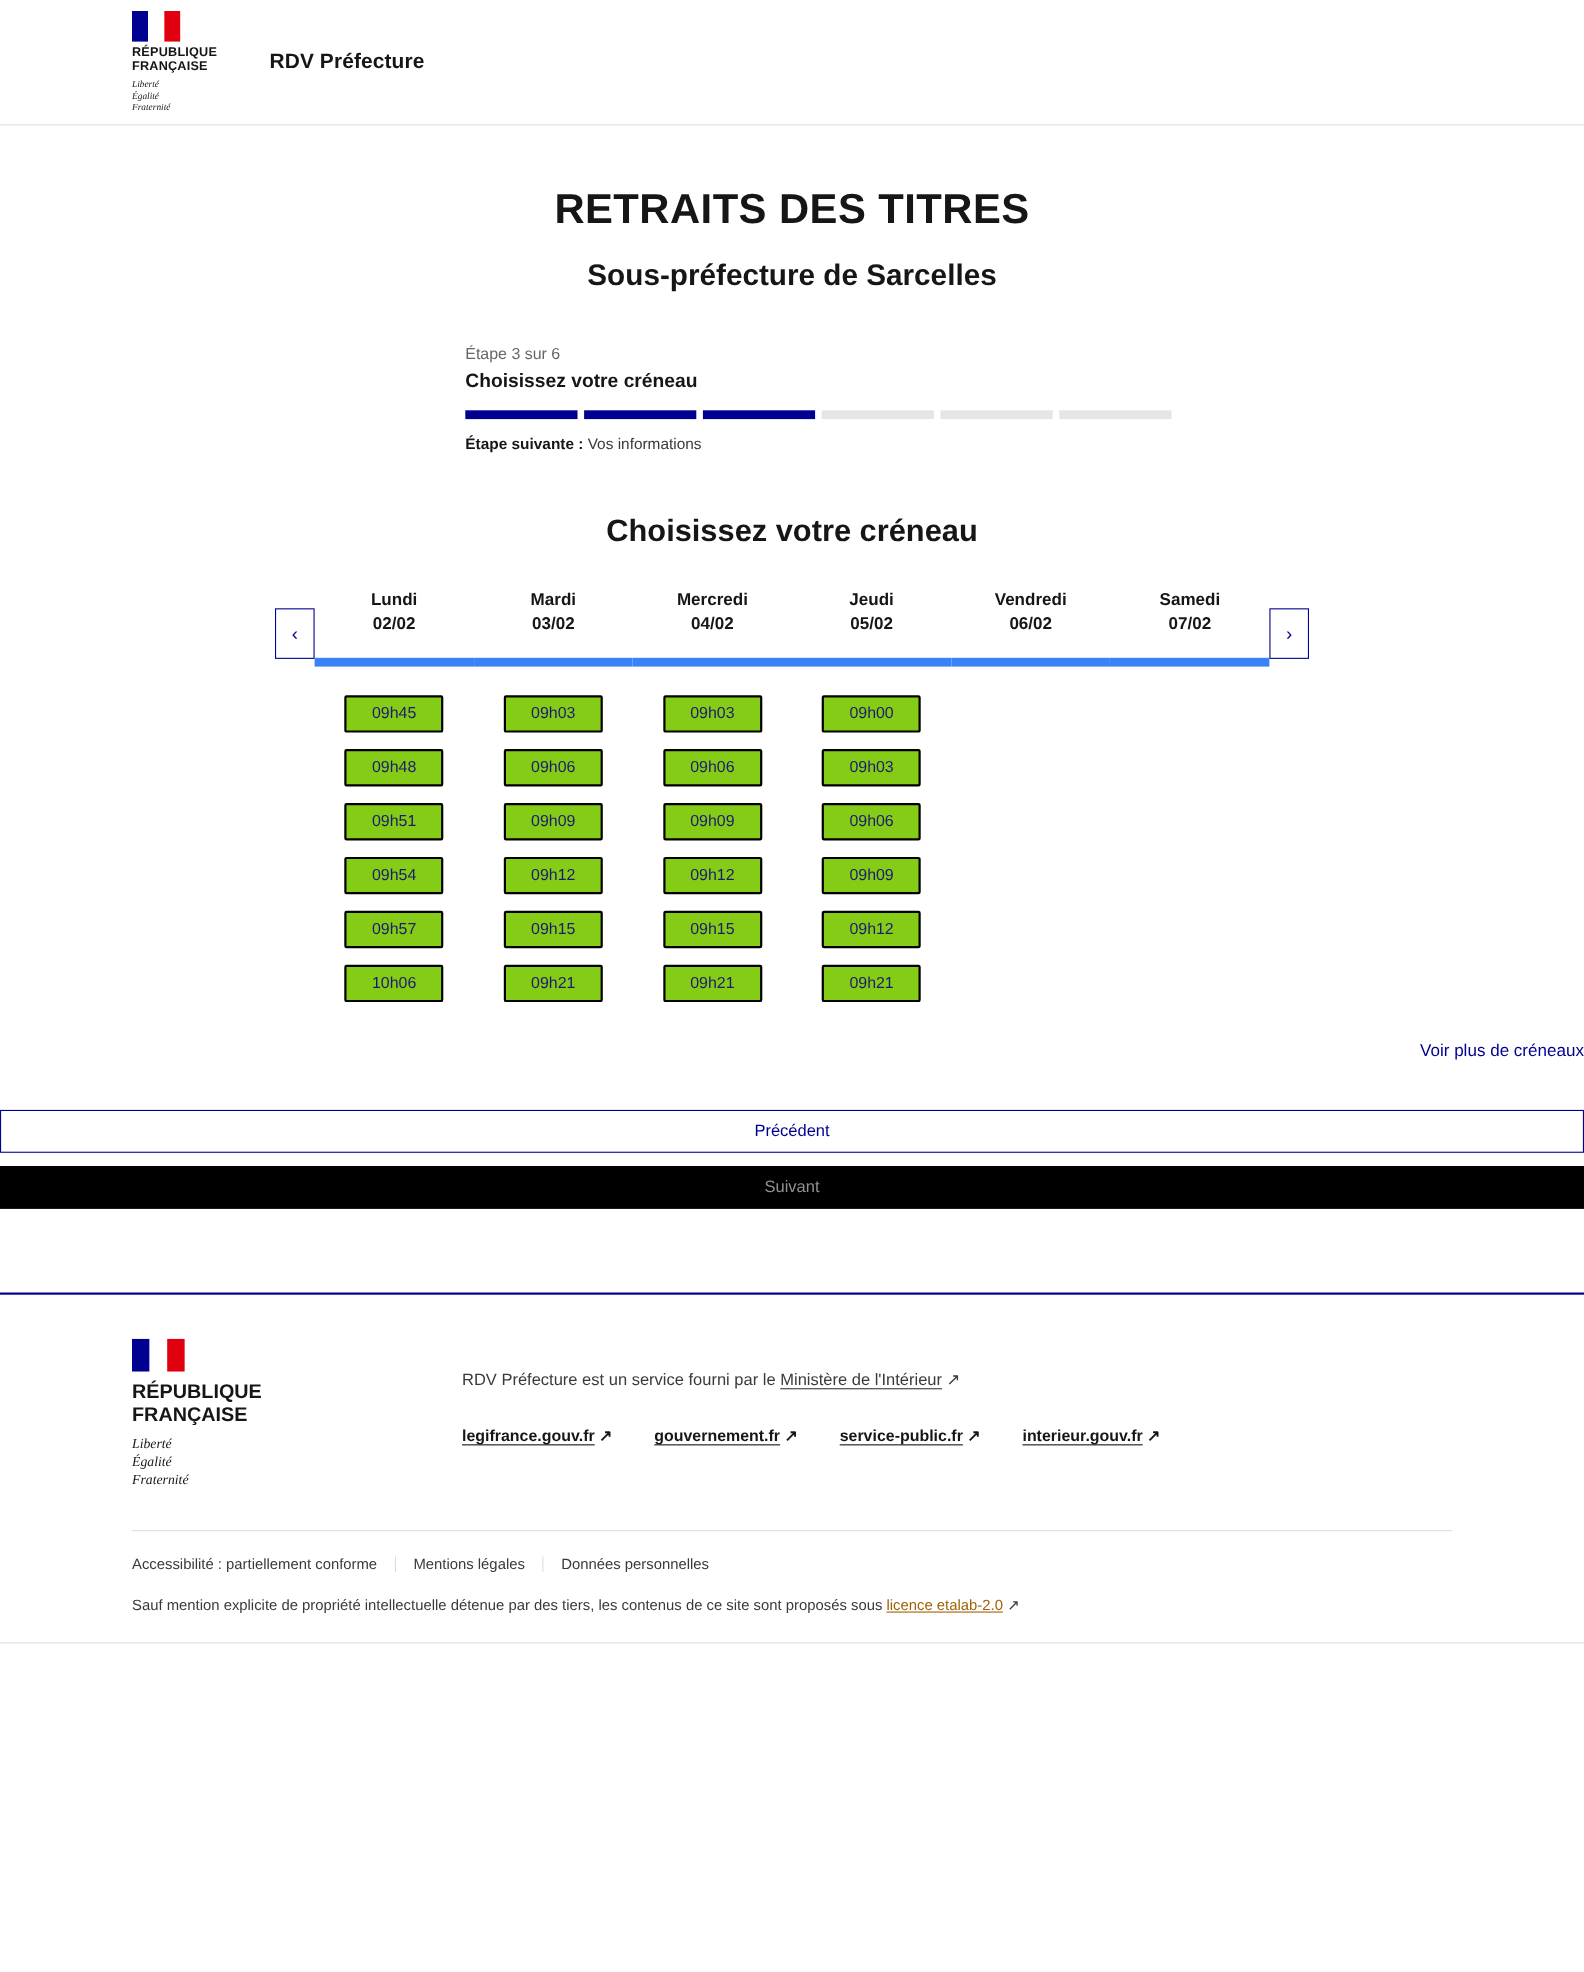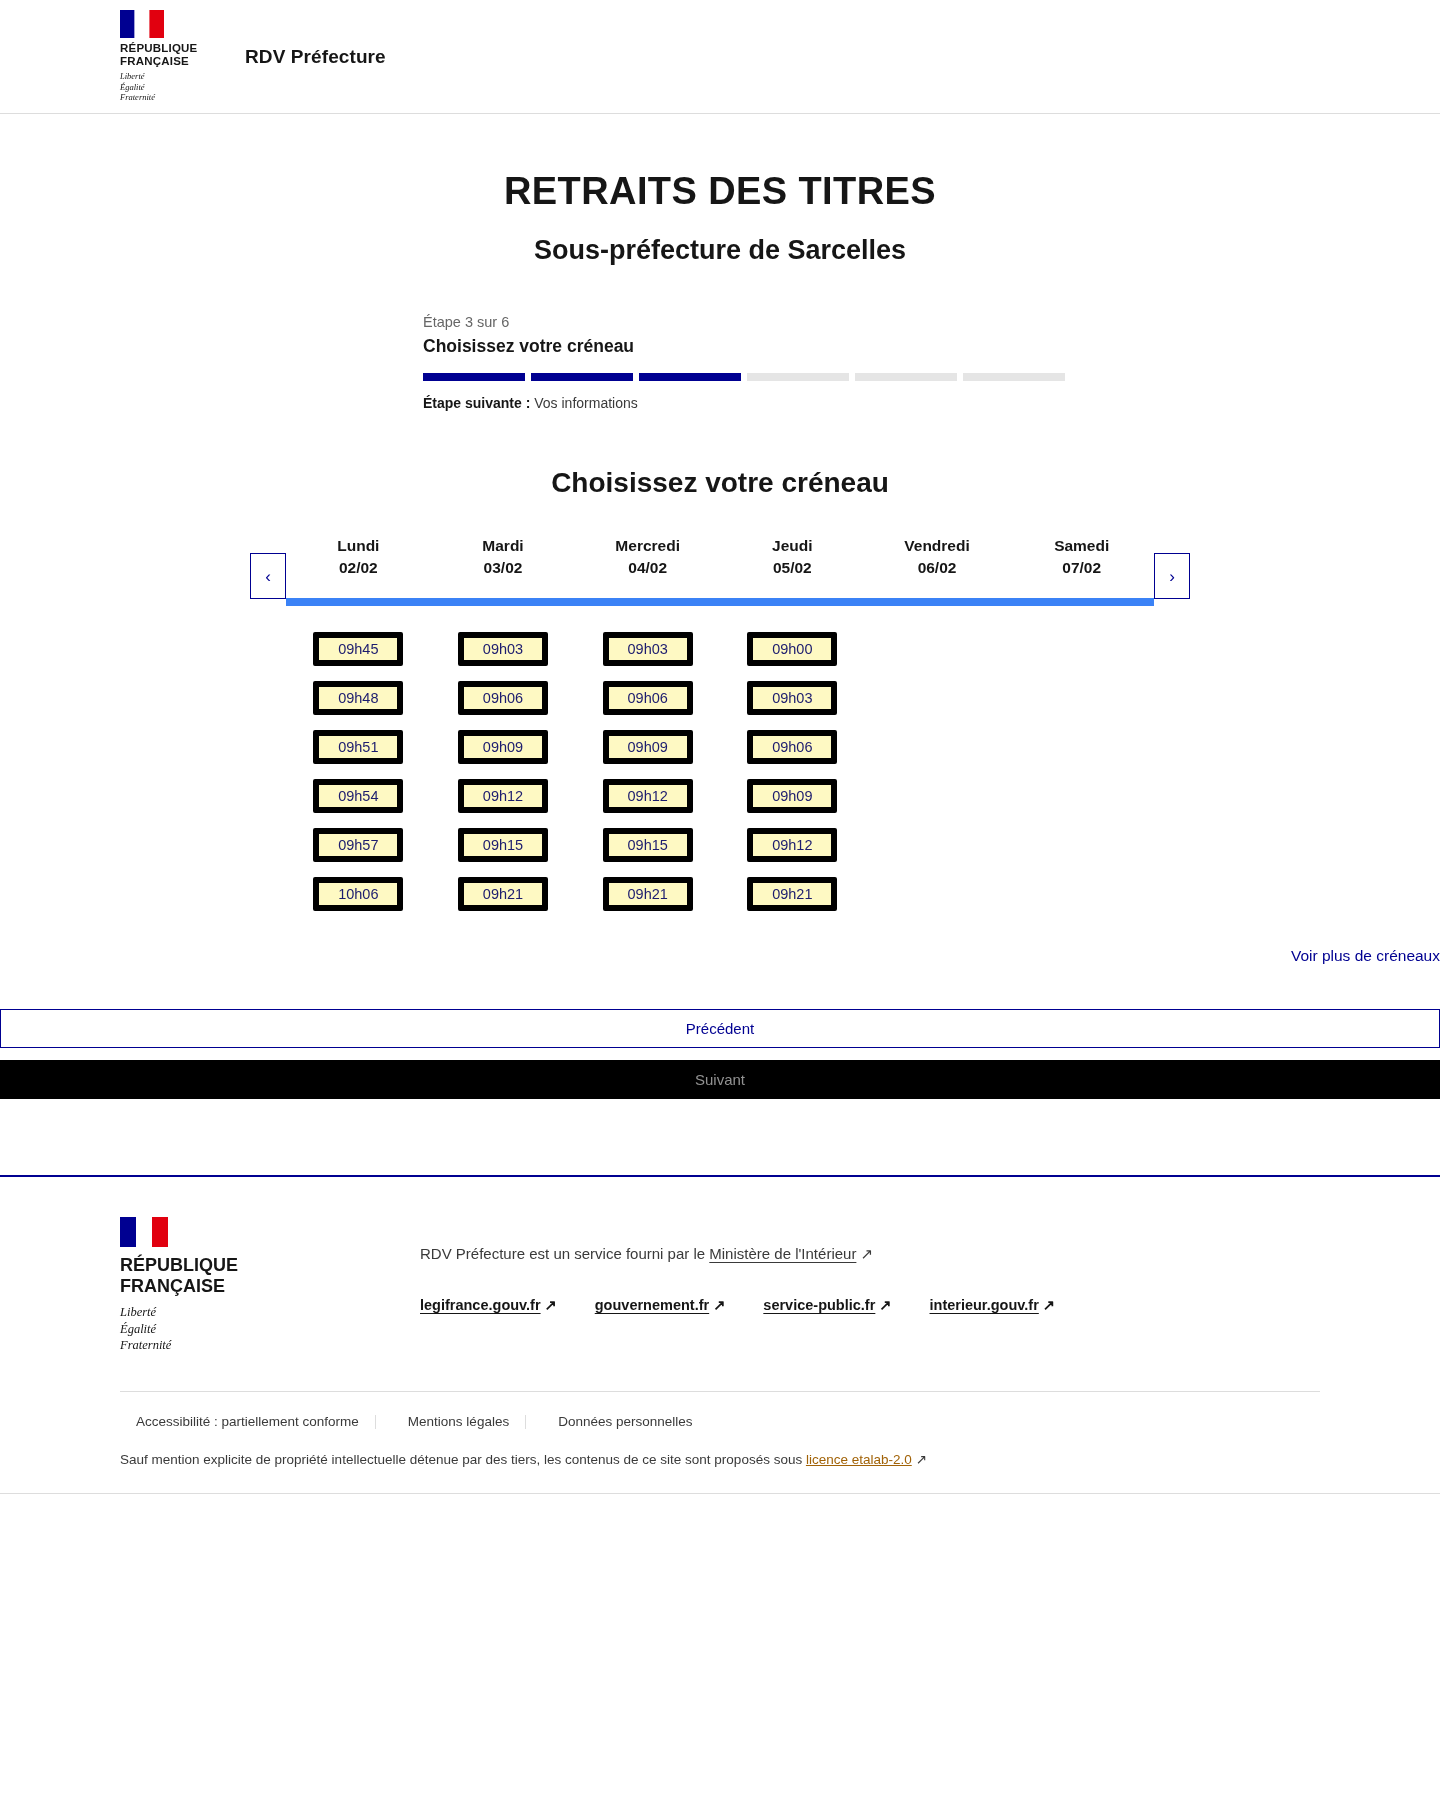--- a/index.html
+++ b/index.html
@@ -145,22 +145,22 @@
     margin-top: 26px;
     display: flex;
     flex-direction: column;
     gap: 15px;
     align-items: center;
     width: 100%;
   }
   .slot {
     width: 90px;
     height: 34px;
-    border: 6px solid #000000;
-    background: #fef9c3;
+    border: 2px solid #000000;
+    background: #84cc16;
     color: #1c1c6e;
     font-size: 14.5px;
     display: flex; align-items: center; justify-content: center;
     cursor: pointer;
     border-radius: 2px;
     font-family: "Liberation Sans", sans-serif;
   }
   .more-link {
     display: block;
     text-align: right;
@@ -234,21 +234,21 @@
     margin-top: 38px;
     border-top: 1px solid #dddddd;
     padding: 22px 0 0 0;
   }
   .footer-legal {
     display: flex;
     align-items: center;
     font-size: 13.5px;
     color: #3a3a3a;
   }
-  .footer-legal span.item { padding: 0 16px; margin-left: 16px; }
+  .footer-legal span.item { padding: 0 16px; }
   .footer-legal span.item:first-child { padding-left: 0; }
   .footer-legal .sep { width: 1px; height: 14px; background: #dddddd; }
   .footer-note {
     margin-top: 22px;
     font-size: 13.5px;
     color: #3a3a3a;
     padding-bottom: 26px;
   }
   .footer-note a { color: #a16207; text-decoration: underline; }
   .page-bottom-rule { border-top: 1px solid #dddddd; }

